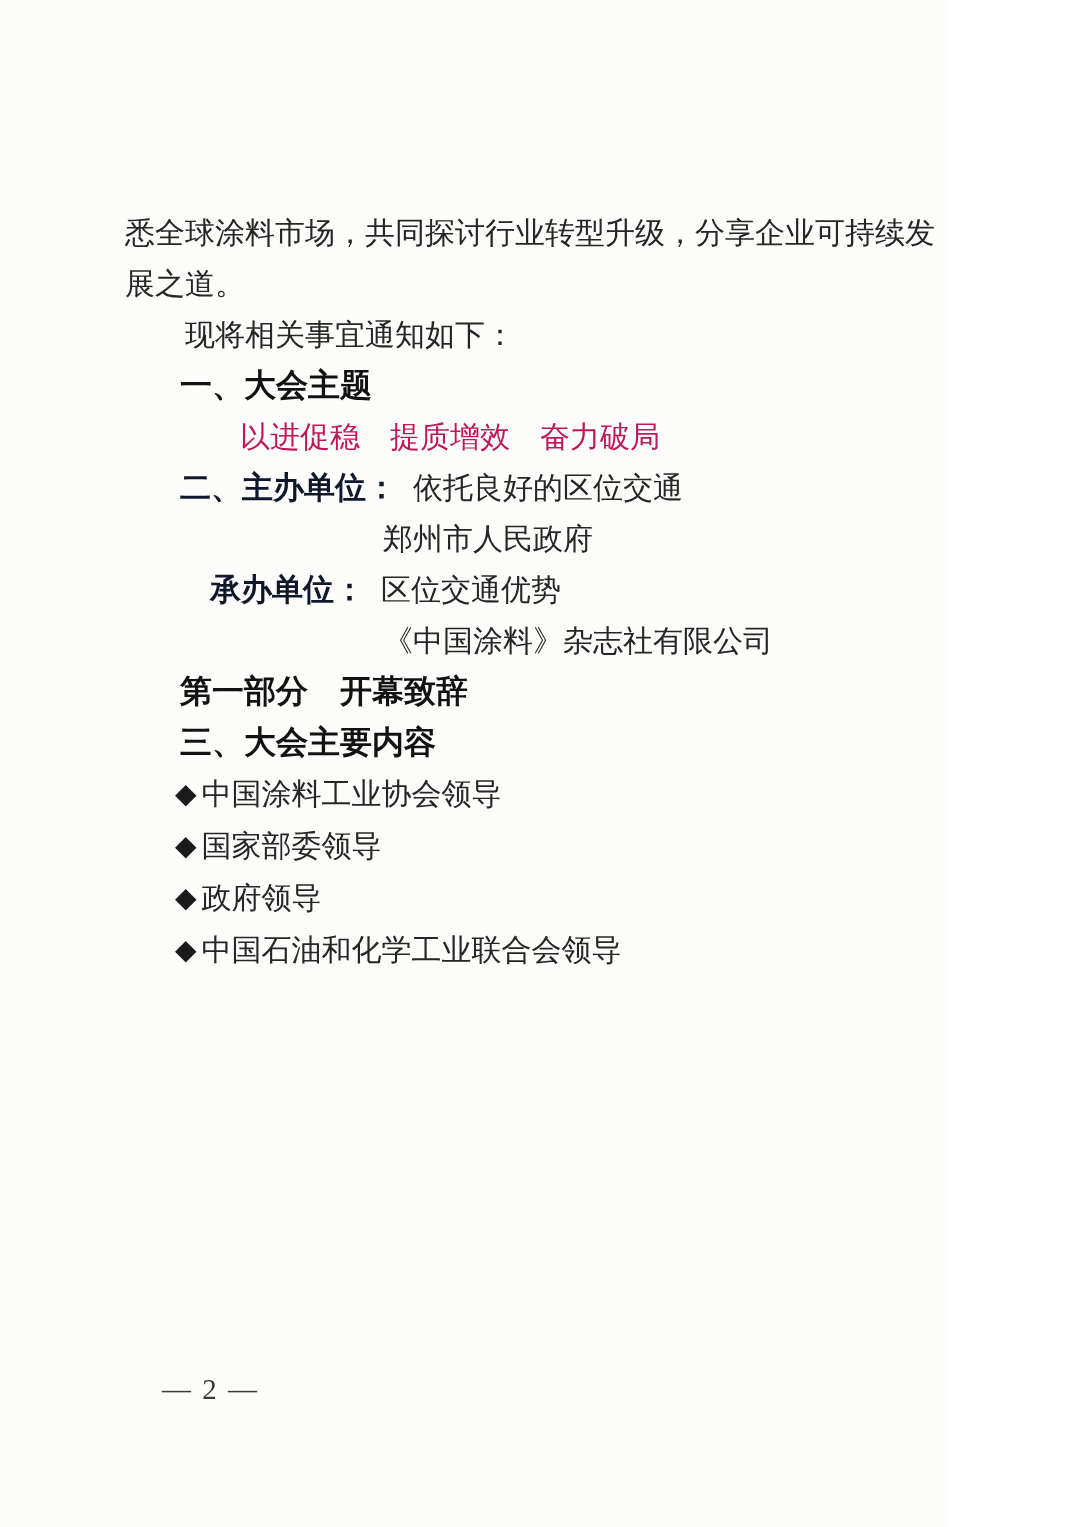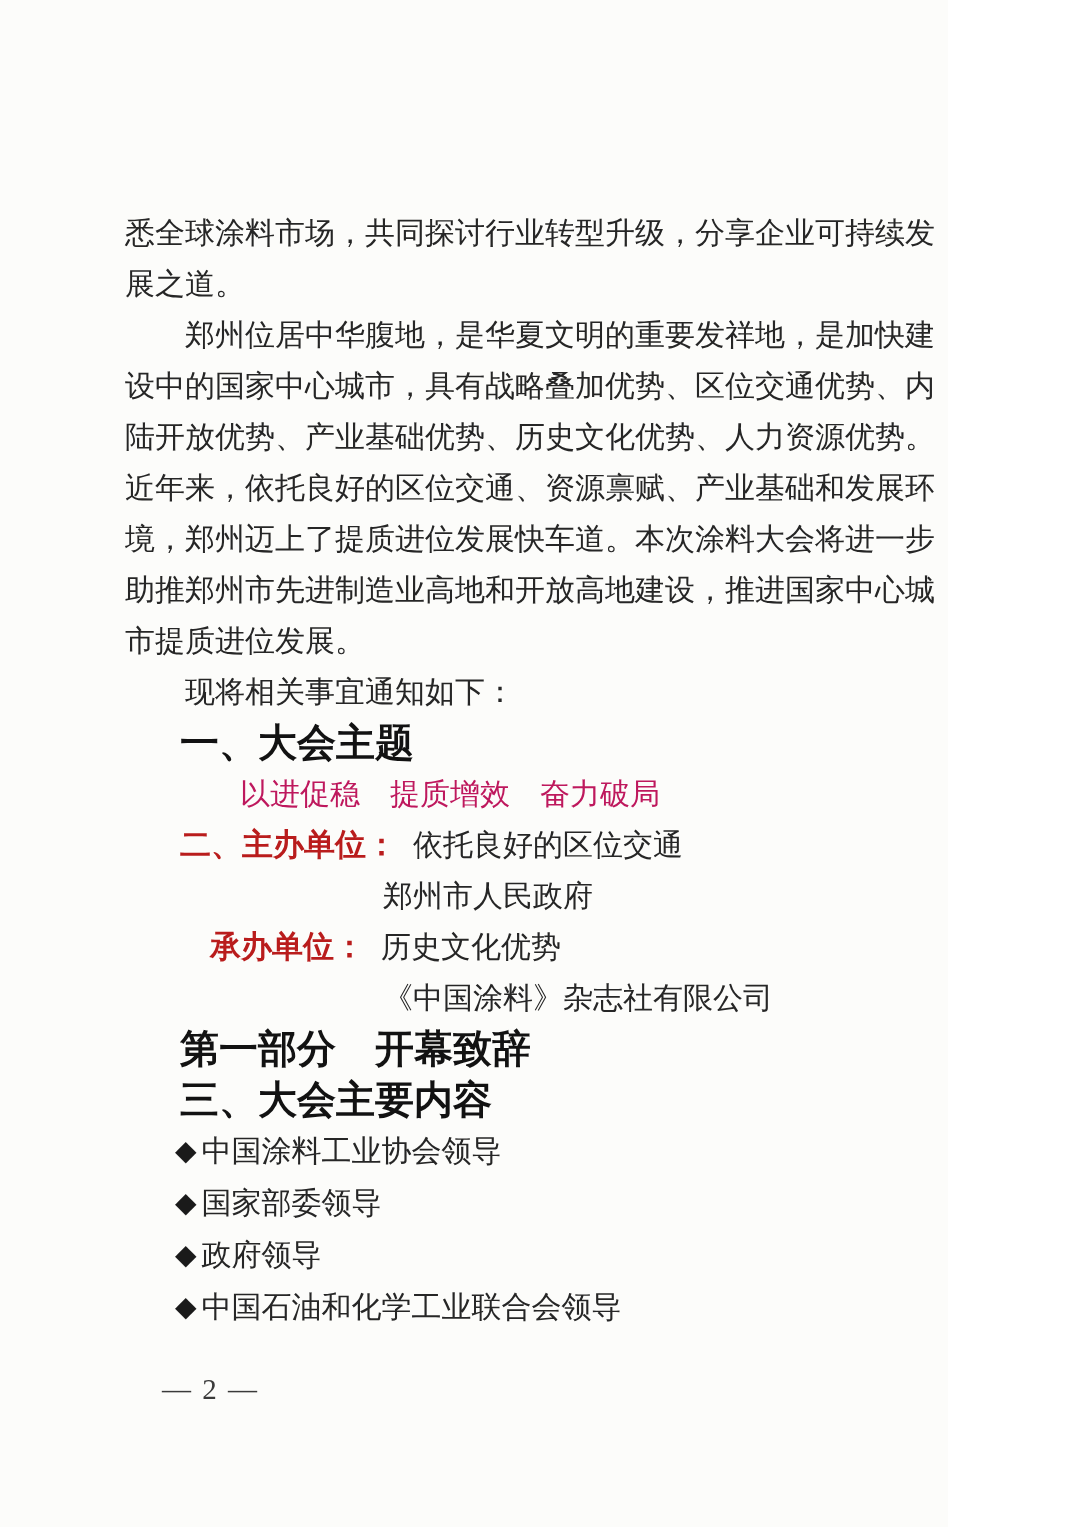--- a/index.html
+++ b/index.html
@@ -30,35 +30,35 @@
     margin: 0;
     padding: 0;
     text-align: left;
   }
   .para.indent {
     text-indent: 60px;
   }
   .heading {
     font-family: "Liberation Sans", "DejaVu Sans", sans-serif;
     font-weight: 700;
-    font-size: 39px;
+    font-size: 32px;
     color: #121212;
     padding-left: 55px;
   }
   .theme-line {
     padding-left: 115px;
     color: #be185d;
   }
   .unit-row { padding-left: 55px; }
   .unit-row.organizer { padding-left: 85px; }
   .unit-label {
     font-family: "Liberation Sans", "DejaVu Sans", sans-serif;
     font-weight: 700;
     font-size: 31px;
-    color: #b91c1c;
+    color: #0f172a;
     margin-right: 16px;
   }
   .unit-value { color: #262626; }
   .unit-row.continuation { padding-left: 258px; }
   .bullet-list {
     margin: 0;
     padding: 0;
     list-style: none;
   }
   .bullet-list li {
@@ -83,33 +83,32 @@
   }
 </style>
 </head>
 <body>
 
 <div class="page">
   <div class="content">
 
     <p class="para">悉全球涂料市场，共同探讨行业转型升级，分享企业可持续发展之道。</p>
 
-    <p class="para indent">郑州位居中华腹地，是华夏文明的重要发祥地，是加快建设中的国家中心城市，具有战略叠加优势、区位交通优势、内陆开放优势、产业基础优势、历史文化优势、人力资源优势。近年来，依托良好的区位交通、资源禀赋、产业基础和发展环境，郑州迈上了提质进位发展快车道。本次涂料大会将进一步助推郑州市先进制造业高地和开放高地建设，推进国家中心城市提质进位发展。</p>
 
     <p class="para indent">现将相关事宜通知如下：</p>
 
     <div class="heading">一、大会主题</div>
 
     <div class="theme-line">以进促稳　提质增效　奋力破局</div>
 
     <div class="unit-row"><span class="unit-label">二、主办单位：</span><span class="unit-value">依托良好的区位交通</span></div>
 
     <div class="unit-row continuation unit-value">郑州市人民政府</div>
 
-    <div class="unit-row organizer"><span class="unit-label">承办单位：</span><span class="unit-value">历史文化优势</span></div>
+    <div class="unit-row organizer"><span class="unit-label">承办单位：</span><span class="unit-value">区位交通优势</span></div>
 
     <div class="unit-row continuation unit-value">《中国涂料》杂志社有限公司</div>
 
     <div class="heading">第一部分　开幕致辞</div>
 
     <div class="heading">三、大会主要内容</div>
 
     <ul class="bullet-list">
       <li><span class="diamond">◆</span><span>中国涂料工业协会领导</span></li>
       <li><span class="diamond">◆</span><span>国家部委领导</span></li>

